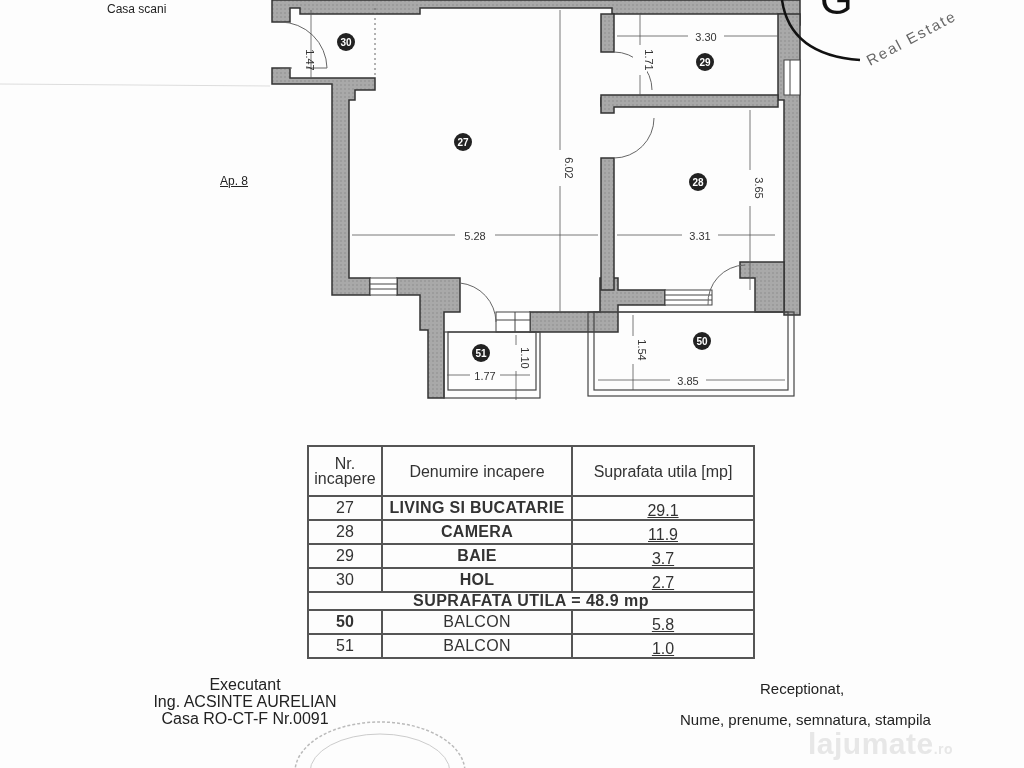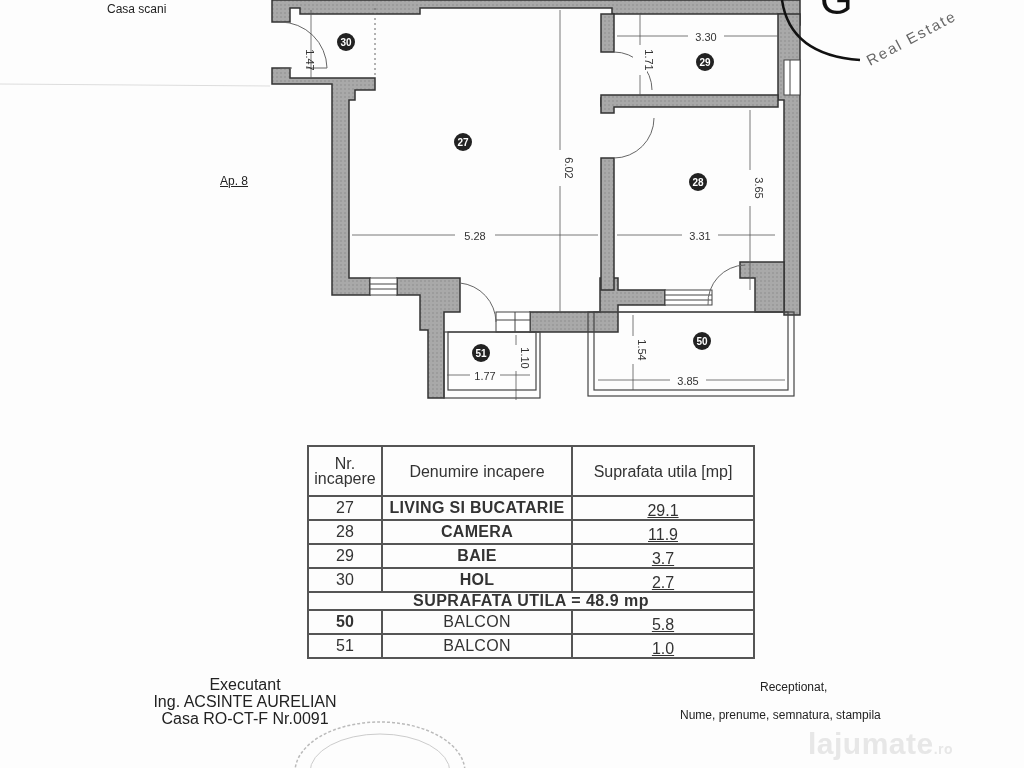--- a/index.html
+++ b/index.html
@@ -8,21 +8,21 @@
   .lbl { font-size:12px; color:#222; }
   svg text { font-family:"Liberation Sans", sans-serif; }
   table.legend { position:absolute; left:307px; top:445px; width:448px; border-collapse:collapse; font-size:16px; color:#333; }
   table.legend td, table.legend th { border:2px solid #555; padding:0 4px; line-height:16px; }
   table.legend th { font-weight:normal; text-align:center; height:48px; line-height:15px; }
   table.legend td.c { text-align:center; }
   table.legend td.name { text-align:center; font-weight:bold; letter-spacing:0.3px; }
   table.legend td.val { text-align:center; text-decoration:underline; padding-top:6px;margin-top:8px; }
   table.legend td.total { text-align:center; font-weight:bold; letter-spacing:0.5px; }
   .exec { position:absolute; left:150px; top:676px; width:190px; text-align:center; font-size:16px; line-height:17px; color:#222; }
-  .recep { position:absolute; left:680px; top:680px; font-size:12px; color:#222; }
+  .recep { position:absolute; left:680px; top:680px; font-size:15px; color:#222; }
   .recep .title { margin-left:80px; margin-bottom:14px; }
   .watermark { position:absolute; left:808px; top:727px; font-size:30px; color:#e7e7e7; font-weight:bold; letter-spacing:0.5px; }
   .watermark small { font-size:14px; }
 </style>
 </head>
 <body>
 
 <svg class="abs" style="left:0;top:0" width="1024" height="440" viewBox="0 0 1024 440">
   <defs>
     <pattern id="wallfill" width="4" height="4" patternUnits="userSpaceOnUse">

